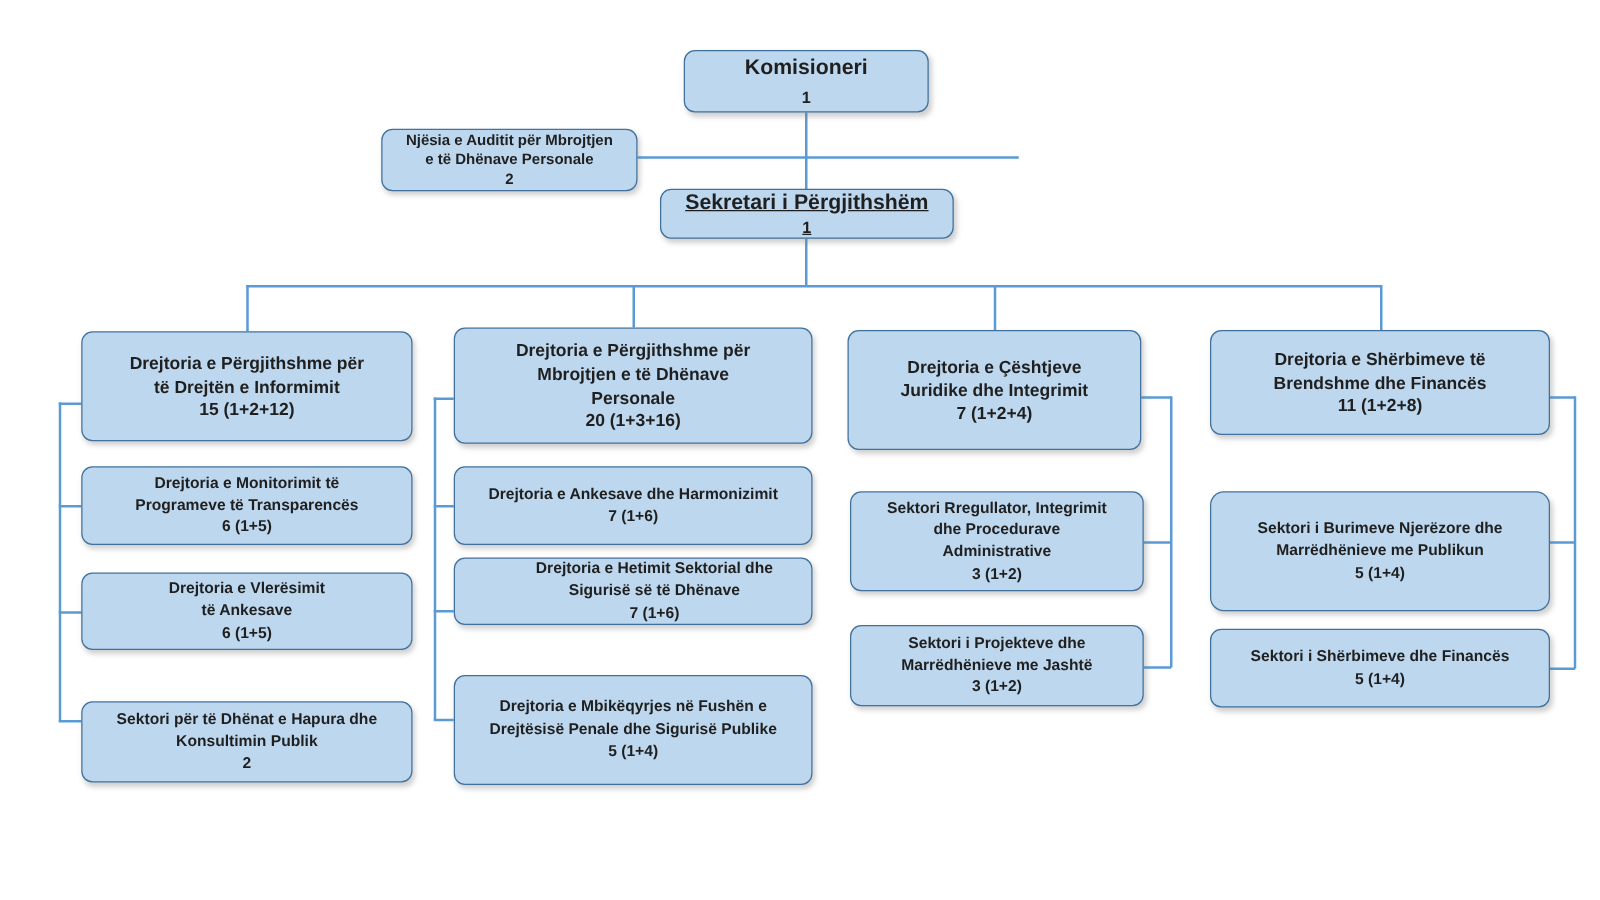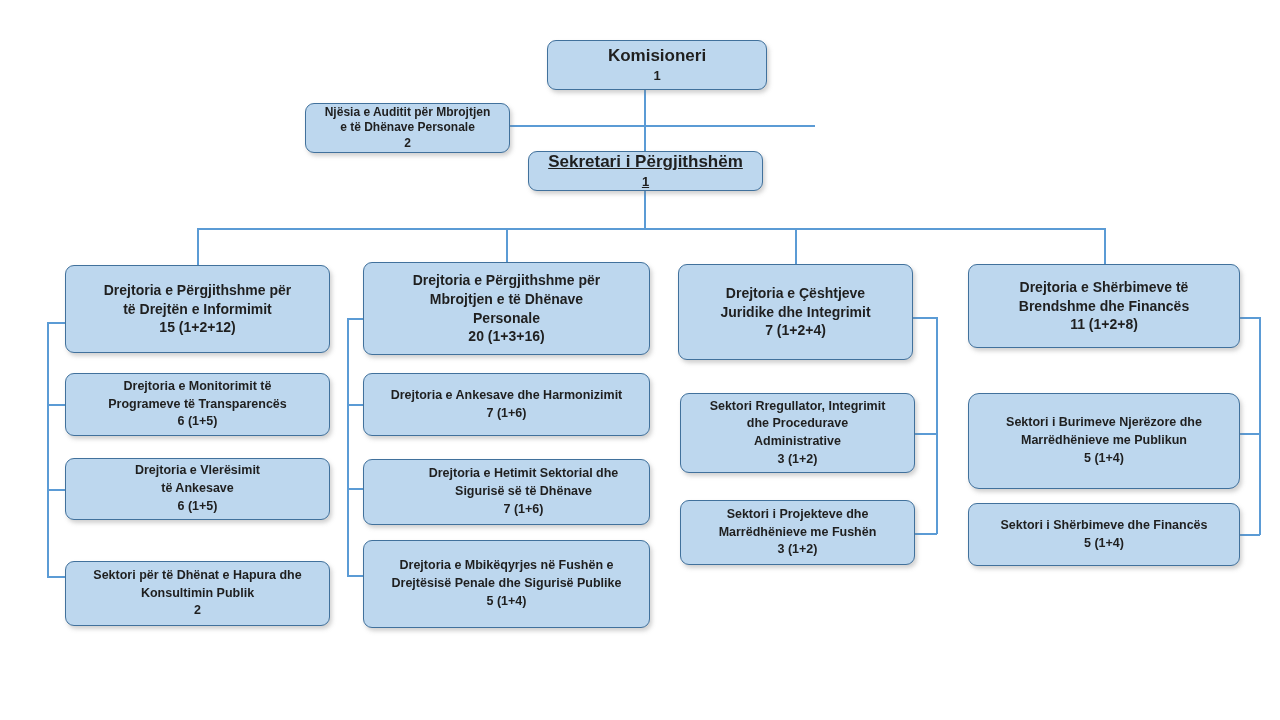--- a/index.html
+++ b/index.html
@@ -81,21 +81,21 @@
   <div class="hl" style="left:913px;top:317px;width:24px;"></div>
   <div class="vl" style="left:936px;top:317px;height:217px;"></div>
   <div class="hl" style="left:915px;top:433px;width:22px;"></div>
   <div class="hl" style="left:915px;top:533px;width:22px;"></div>
 
   <div class="hl" style="left:1240px;top:317px;width:20px;"></div>
   <div class="vl" style="left:1259px;top:317px;height:218px;"></div>
   <div class="hl" style="left:1240px;top:433px;width:20px;"></div>
   <div class="hl" style="left:1240px;top:534px;width:20px;"></div>
 
-  <div class="node hero" style="left:547px;top:40px;width:220px;height:50px;">
+  <div class="node hero" style="left:547px;top:40px;width:196px;height:50px;justify-content:space-between;">
     <div class="title">Komisioneri</div>
     <div class="count">1</div>
   </div>
 
   <div class="node mid" style="left:305px;top:103px;width:205px;height:50px;">
     <div class="title">Njësia e Auditit për Mbrojtjen
 e të Dhënave Personale</div>
     <div class="count">2</div>
   </div>
 
@@ -146,42 +146,42 @@
     <div class="title">Sektori për të Dhënat e Hapura dhe
 Konsultimin Publik</div>
     <div class="count">2</div>
   </div>
 
   <div class="node sub" style="left:363px;top:373px;width:287px;height:63px;">
     <div class="title">Drejtoria e Ankesave dhe Harmonizimit</div>
     <div class="count">7 (1+6)</div>
   </div>
 
-  <div class="node sub" style="left:363px;top:459px;width:287px;height:66px;padding-left:40px;">
+  <div class="node sub" style="left:363px;top:446px;width:287px;height:54px;padding-left:40px;">
     <div class="title">Drejtoria e Hetimit Sektorial dhe
 Sigurisë së të Dhënave</div>
     <div class="count">7 (1+6)</div>
   </div>
 
   <div class="node sub" style="left:363px;top:540px;width:287px;height:88px;">
     <div class="title">Drejtoria e Mbikëqyrjes në Fushën e
 Drejtësisë Penale dhe Sigurisë Publike</div>
     <div class="count">5 (1+4)</div>
   </div>
 
   <div class="node sub" style="left:680px;top:393px;width:235px;height:80px;">
     <div class="title">Sektori Rregullator, Integrimit
 dhe Procedurave
 Administrative</div>
     <div class="count">3 (1+2)</div>
   </div>
 
   <div class="node sub" style="left:680px;top:500px;width:235px;height:65px;">
     <div class="title">Sektori i Projekteve dhe
-Marrëdhënieve me Fushën</div>
+Marrëdhënieve me Jashtë</div>
     <div class="count">3 (1+2)</div>
   </div>
 
   <div class="node sub" style="left:968px;top:393px;width:272px;height:96px;border-radius:11px;">
     <div class="title">Sektori i Burimeve Njerëzore dhe
 Marrëdhënieve me Publikun</div>
     <div class="count">5 (1+4)</div>
   </div>
 
   <div class="node sub" style="left:968px;top:503px;width:272px;height:63px;">

